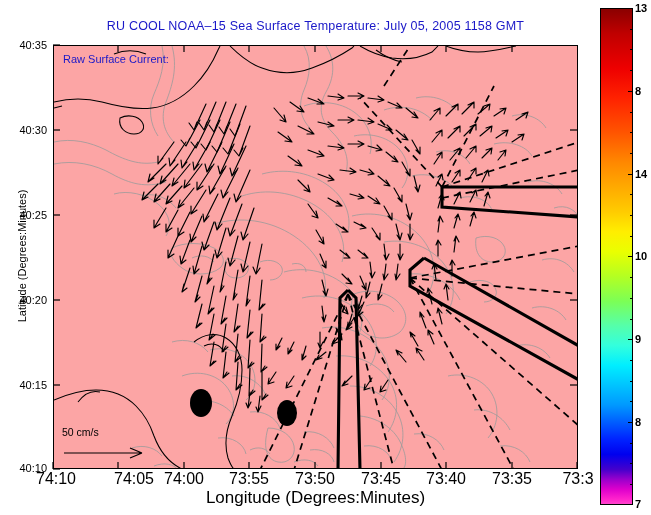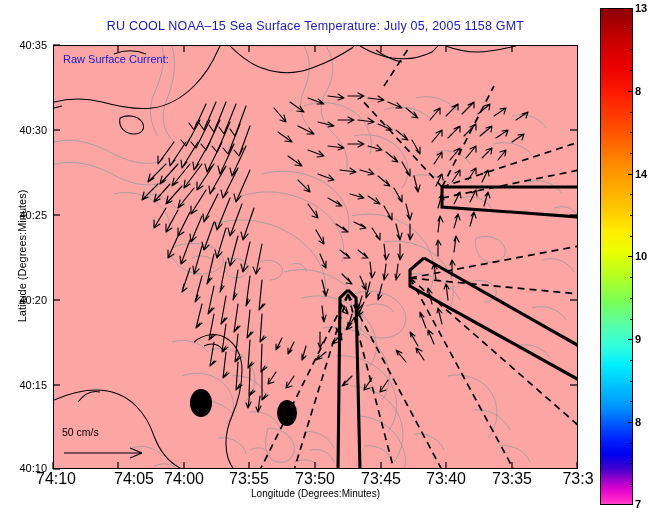--- a/index.html
+++ b/index.html
@@ -29,21 +29,21 @@
 
   
   .xlabels{position:absolute;left:0;top:470px;width:651px;height:16px;}
   .xlabels span{position:absolute;font-size:16px;color:#000;
                 transform:translateX(-50%);white-space:nowrap;}
   .ylabels{position:absolute;left:0;top:0;width:53px;height:515px;}
   .ylabels span{position:absolute;right:6px;font-size:11px;color:#000;
                 transform:translateY(-50%);white-space:nowrap;}
 
   .xtitle{position:absolute;left:53px;top:488px;width:525px;text-align:center;
-          font-size:10px;color:#000;}
+          font-size:17px;color:#000;}
   .ytitle{position:absolute;left:-88px;top:250px;width:220px;text-align:center;
           font-size:11px;color:#000;transform:rotate(-90deg);
           transform-origin:center center;}
 
   
   .cbar-wrap{position:absolute;left:600px;top:8px;width:33px;height:515px;}
   .cbar{position:absolute;left:0;top:0;width:33px;height:497px;
         border:1.2px solid #000;box-sizing:border-box;
         background:linear-gradient(to bottom,
           #8b0000 0%,

